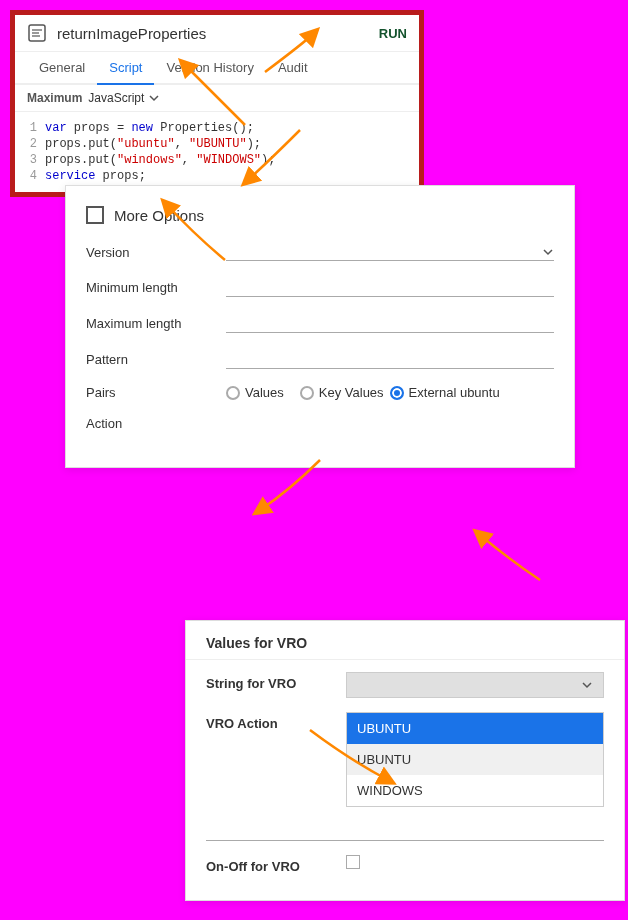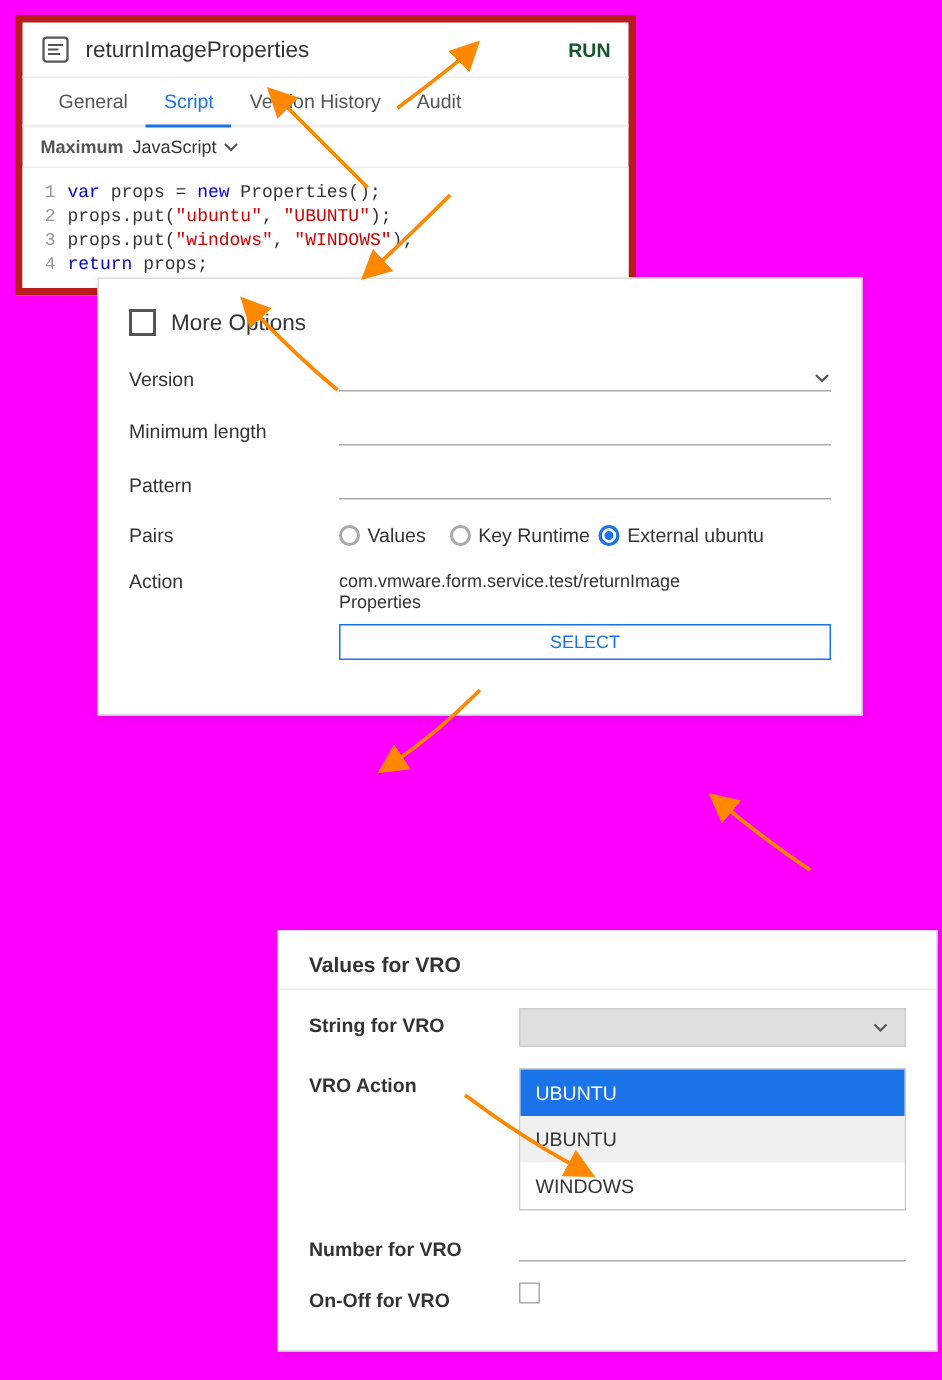--- a/index.html
+++ b/index.html
@@ -392,21 +392,21 @@
     </div>
     <div class="code-line">
       <span class="line-num">3</span>
       <span class="line-code">
         props.put(<span class="str">"windows"</span>, <span class="str">"WINDOWS"</span>);
       </span>
     </div>
     <div class="code-line">
       <span class="line-num">4</span>
       <span class="line-code">
-        <span class="kw">return</span> props;
+        <span class="kw">service</span> props;
       </span>
     </div>
   </div>
 </div>
 
 <div class="more-options-panel">
   <div class="more-options-header">
     <span class="checkbox-sq"></span>
     <span class="more-options-title">More Options</span>
   </div>
@@ -418,55 +418,52 @@
         <polyline points="2,4 6,8 10,4" stroke="#555" stroke-width="1.5" fill="none"></polyline>
       </svg>
     </div>
   </div>
 
   <div class="form-row">
     <span class="form-label">Minimum length</span>
     <input class="form-input" type="text" value="" style="">
   </div>
 
+  <div class="form-row">
+    <span class="form-label">Maximum length</span>
+    <input class="form-input" type="text" value="" style="">
+  </div>
 
   <div class="form-row">
     <span class="form-label">Pattern</span>
     <input class="form-input" type="text" value="" style="">
   </div>
 
   <div class="form-row" style="align-items: flex-start;">
     <span class="form-label">Pairs</span>
     <div class="radio-group">
       <div class="radio-row">
         <div class="radio-item">
           <span class="radio-circle"></span>
           <span>Values</span>
         </div>
         <div class="radio-item">
           <span class="radio-circle"></span>
-          <span>Key Runtime</span>
+          <span>Key Values</span>
         </div>
       </div>
       <div class="radio-item">
         <span class="radio-circle selected"></span>
         <span>External ubuntu</span>
       </div>
     </div>
   </div>
 
   <div class="form-row" style="align-items: flex-start;">
     <span class="form-label">Action</span>
-    <div style="flex:1; display:flex; flex-direction:column; gap:4px;">
-      <span class="action-text">
-        <span>com.vmware.form.service.test/returnImage</span><br>
-        <span>Properties</span>
-      </span>
-      <button class="select-btn">SELECT</button>
-    </div>
   </div>
 </div>
 
 <div class="vro-panel">
   <div class="vro-title-bar">Values for VRO</div>
   <div class="vro-form">
 
     <div class="vro-row">
       <span class="vro-label">String for VRO</span>
       <div class="vro-control">
@@ -483,21 +480,20 @@
       <div class="vro-control">
         <div class="dropdown-open">
           <div class="dropdown-selected">UBUNTU</div>
           <div class="dropdown-item highlighted">UBUNTU</div>
           <div class="dropdown-item">WINDOWS</div>
         </div>
       </div>
     </div>
 
     <div class="vro-row">
-      <span class="vro-label">Number for VRO</span>
       <div class="vro-control">
         <input class="vro-input" type="text" value="" style="">
       </div>
     </div>
 
     <div class="vro-row">
       <span class="vro-label">On-Off for VRO</span>
       <div class="vro-control">
         <span class="vro-checkbox"></span>
       </div>

